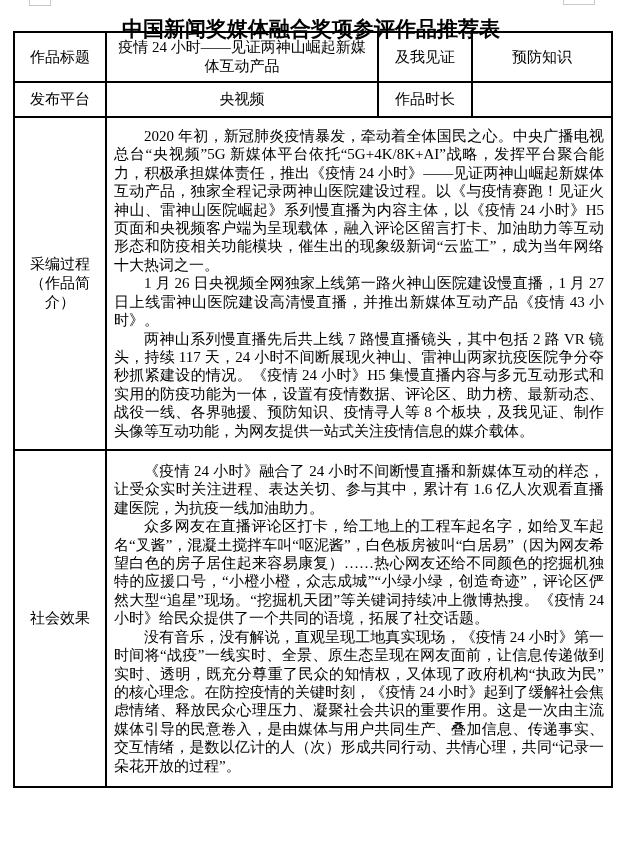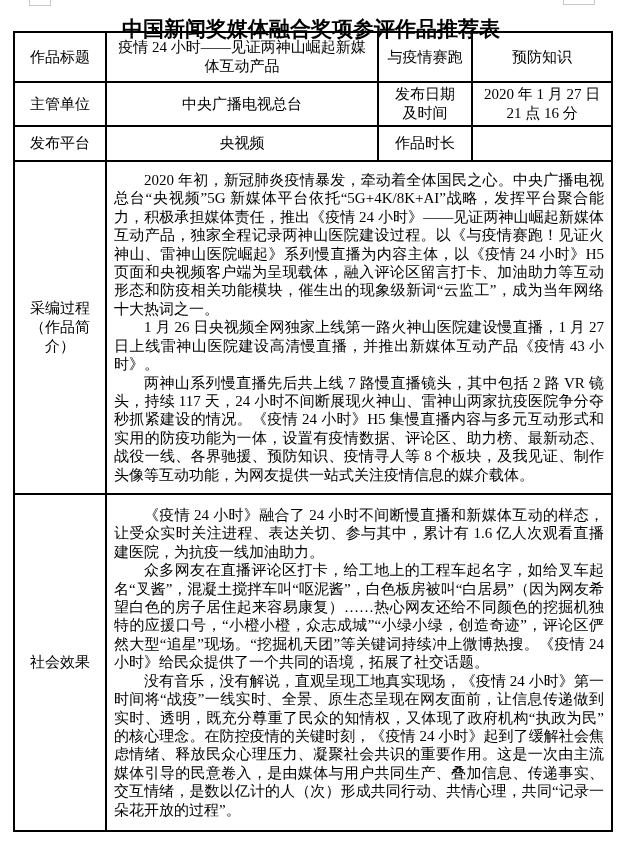--- a/index.html
+++ b/index.html
@@ -78,34 +78,26 @@
       <col class="c1">
         <col class="c2">
         <col class="c3">
         <col class="c4">
     </colgroup>
 
     <tbody>
         <tr class="r1">
       <td class="label">作品标题</td>
       <td class="value center">疫情 24 小时——见证两神山崛起新媒体互动产品</td>
-      <td class="label">与疫情赛跑</td>
+      <td class="label">及我见证</td>
       <td class="value center">预防知识</td>
     </tr>
 
 
 
-    <tr class="r4">
-      <td class="label">主管单位</td>
-      <td class="value center">中央广播电视总台</td>
-      <td class="label multiline">发布日期
-及时间</td>
-      <td class="value center multiline">2020 年 1 月 27 日
-21 点 16 分</td>
-    </tr>
 
     <tr class="r5">
       <td class="label">发布平台</td>
       <td class="value center">央视频</td>
       <td class="label">作品时长</td>
       <td class="value center"></td>
     </tr>
 
     <tr class="r6">
       <td class="label multiline">采编过程

